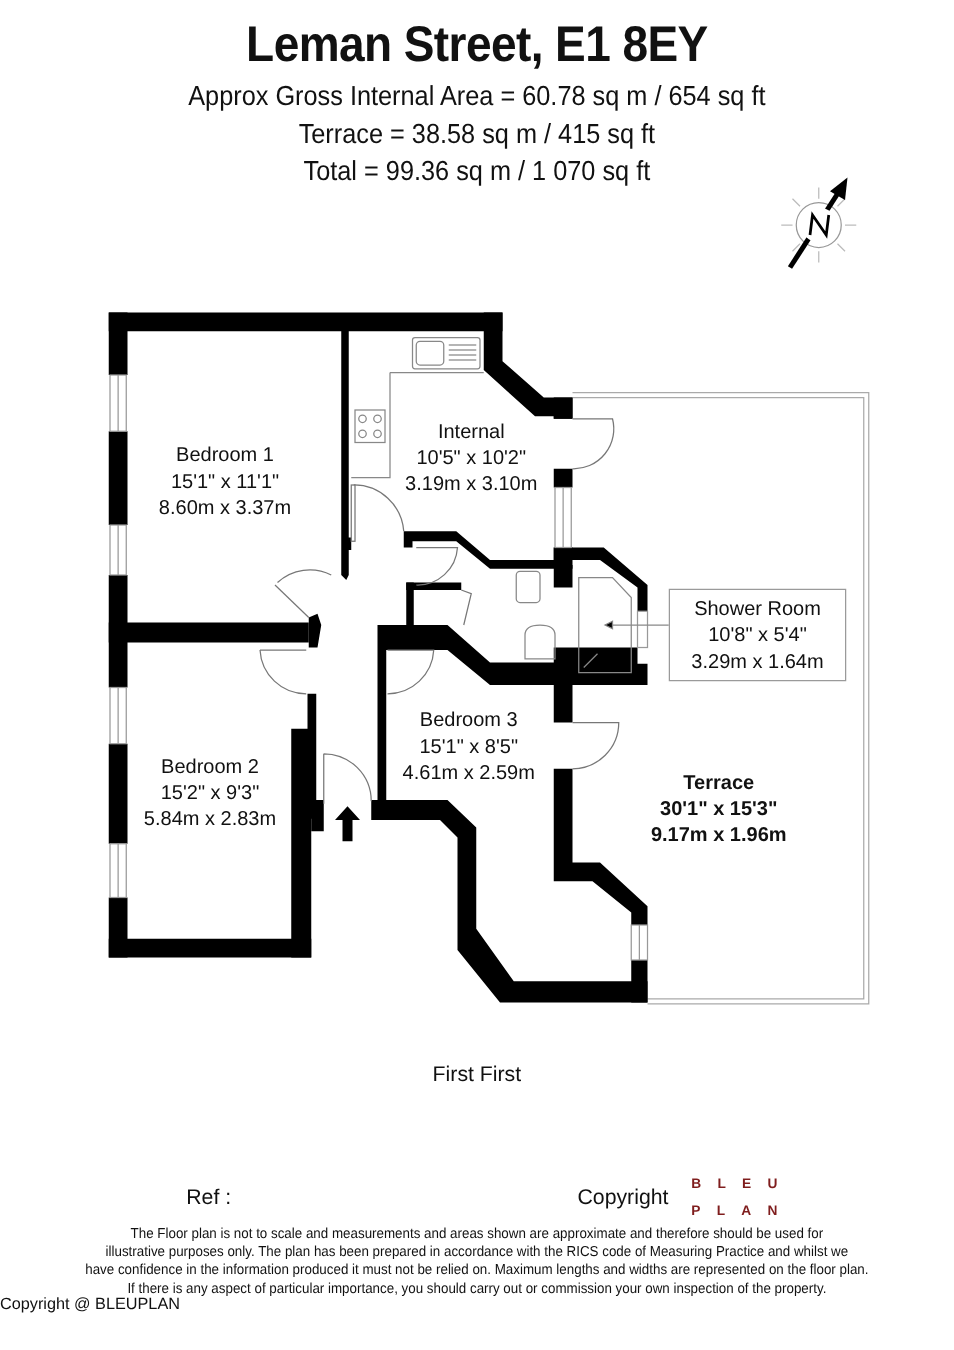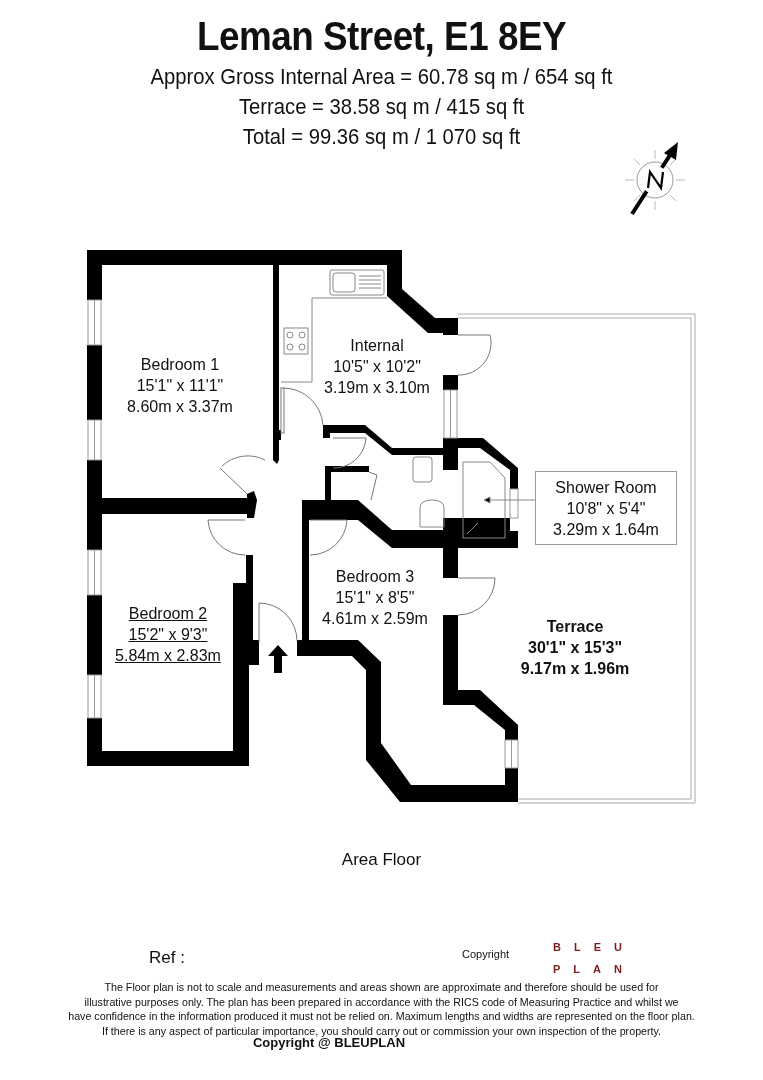--- a/index.html
+++ b/index.html
@@ -3,24 +3,24 @@
 <meta charset="utf-8">
 <style>
   html, body { margin:0; padding:0; background:#ffffff; }
   body { width:763px; height:1080px; position:relative; overflow:hidden; font-family:"Liberation Sans", sans-serif; color:#111; }
   .title { position:absolute; left:0; width:763px; top:14px; text-align:center; font-size:40px; font-weight:bold; letter-spacing:-0.5px; transform:scaleX(0.92); }
   .area-line { position:absolute; left:0; width:763px; text-align:center; font-size:22px; transform:scaleX(0.92); }
   #plan { position:absolute; left:0; top:0; }
   .room-label { position:absolute; text-align:center; font-size:16px; line-height:21px; color:#111; }
   .floor-label { position:absolute; left:0; width:763px; top:850px; text-align:center; font-size:17px; }
   .ref { position:absolute; left:149px; top:948px; font-size:17px;text-align:center; }
-  .copyright { position:absolute; left:462px; top:948px; font-size:11px; }
+  .copyright { position:absolute; left:462px; top:948px; font-size:17px; }
   .logo { position:absolute; left:553px; top:936px; color:#7f1d1d; font-weight:bold; font-size:11px; line-height:22px; letter-spacing:13px; }
   .disclaimer { position:absolute; left:0; width:763px; top:980px; text-align:center; font-size:11.5px; line-height:14.5px; color:#111; transform:scaleX(0.93); }
-  .disc-copy { position:absolute; left:0; width:658px; top:1035px; text-align:center; font-size:13px;font-weight:bold; }
+  .disc-copy { position:absolute; left:0; width:658px; top:1035px; font-size:13px; }
   .shower-box { position:absolute; left:535px; top:471px; width:142px; height:74px; border:1px solid #9a9a9a; box-sizing:border-box; }
 </style>
 </head>
 <body>
 
 <div class="title">Leman Street, E1 8EY</div>
 <div class="area-line" style="top:64px">Approx Gross Internal Area = 60.78 sq m / 654 sq ft</div>
 <div class="area-line" style="top:94px">Terrace = 38.58 sq m / 415 sq ft</div>
 <div class="area-line" style="top:124px">Total = 99.36 sq m / 1 070 sq ft</div>
 
@@ -162,37 +162,37 @@
 <div class="room-label" style="left:307px; top:335px; width:140px;">
   <div>Internal</div>
   <div>10'5" x 10'2"</div>
   <div>3.19m x 3.10m</div>
 </div>
 <div class="room-label" style="left:536px; top:477px; width:140px;">
   <div>Shower Room</div>
   <div>10'8" x 5'4"</div>
   <div>3.29m x 1.64m</div>
 </div>
-<div class="room-label" style="left:98px; top:603px; width:140px;text-decoration:underline;">
+<div class="room-label" style="left:98px; top:603px; width:140px;">
   <div>Bedroom 2</div>
   <div>15'2" x 9'3"</div>
   <div>5.84m x 2.83m</div>
 </div>
 <div class="room-label" style="left:305px; top:534px; width:140px;margin-top:32px;">
   <div>Bedroom 3</div>
   <div>15'1" x 8'5"</div>
   <div>4.61m x 2.59m</div>
 </div>
 <div class="room-label" style="left:505px; top:616px; width:140px;font-weight:bold;">
   <div>Terrace</div>
   <div>30'1" x 15'3"</div>
   <div>9.17m x 1.96m</div>
 </div>
 
-<div class="floor-label">Area Floor</div>
+<div class="floor-label">First First</div>
 
 <div class="ref">Ref  :</div>
 <div class="copyright">Copyright</div>
 <div class="logo">
   <div>BLEU</div>
   <div>PLAN</div>
 </div>
 
 <div class="disclaimer">
   <div>The Floor plan is not to scale and measurements and areas shown are approximate and therefore should be used for</div>

